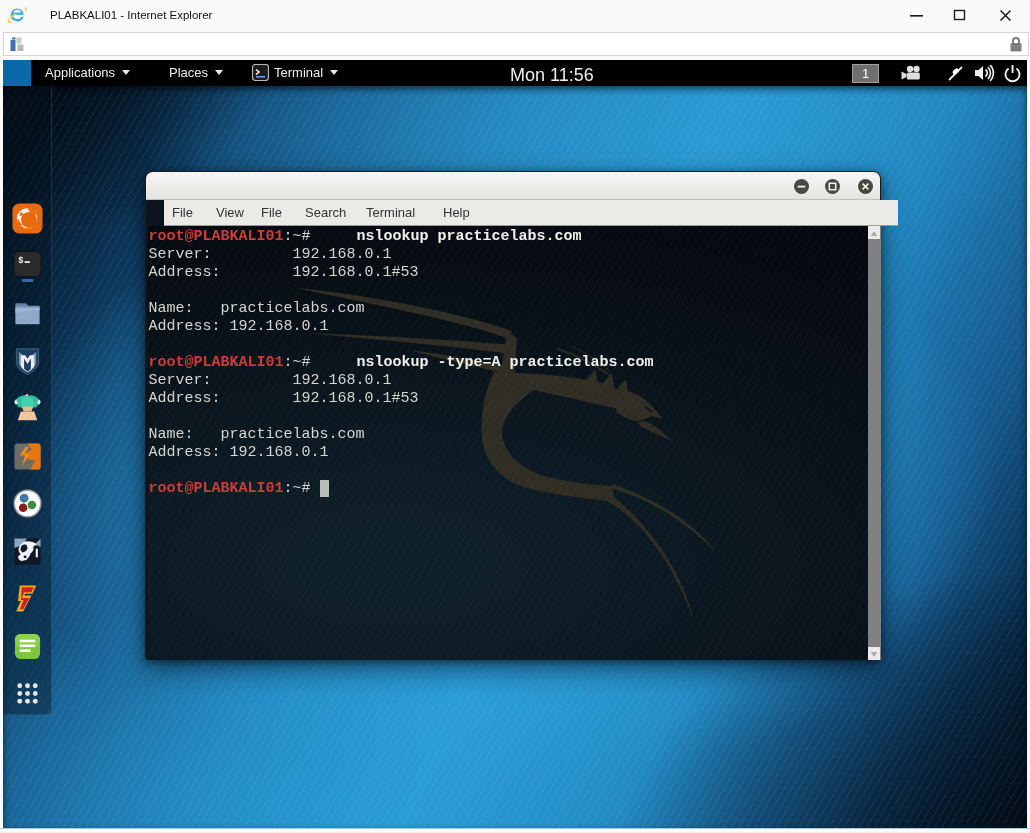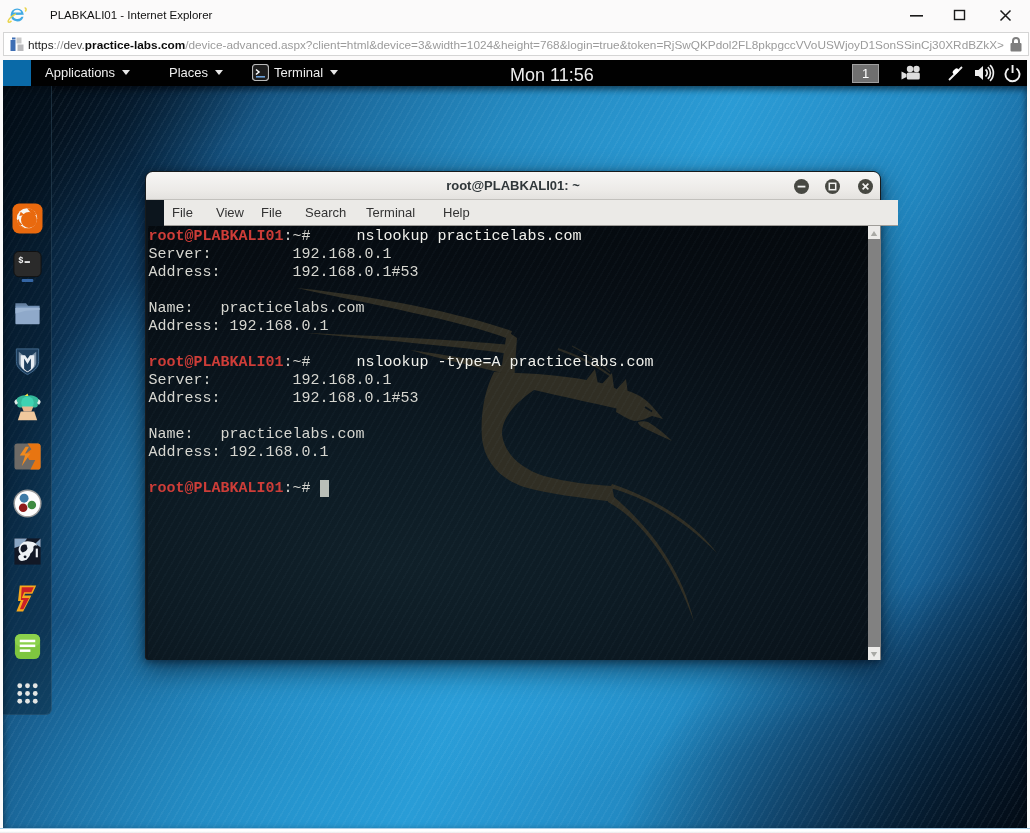--- a/index.html
+++ b/index.html
@@ -42,21 +42,21 @@
 .cbtn{position:absolute;top:6.5px;width:15px;height:15px;border-radius:50%;background:#474842;}
 #tmenu{position:absolute;left:0;top:28px;width:100%;height:26px;background:#ebeae7;border-bottom:1px solid #9f9d99;box-sizing:border-box;font-size:13px;color:#333;margin-left:18px;}
 #tmenu span{position:absolute;top:5px;}
 #tcontent{position:absolute;left:1.5px;top:54px;width:733px;height:433.5px;overflow:hidden;
 background:
  radial-gradient(125% 95% at 33% 78%, #102029 0%, #0d1b24 25%, #0a141c 48%, #070d13 72%, #04080c 100%),
  #081018;}
 #tstripes{position:absolute;left:0;top:0;width:733px;height:433.5px;
  background:repeating-linear-gradient(120deg, rgba(170,215,245,.025) 0 1.5px, rgba(0,0,0,0) 1.5px 6.5px);}
 #ttext{position:absolute;left:1px;top:2px;margin:0;padding-left:0;font-family:"Liberation Mono",monospace;font-size:15px;line-height:18px;color:#d6d6d0;white-space:pre;}
-#ttext b{font-weight:normal;color:#f1f1ec;padding-left:37px;}
+#ttext b{font-weight:bold;color:#f1f1ec;padding-left:37px;}
 #ttext .rp{color:#cd3d38;font-weight:bold;text-align:center;}
 #scroll{position:absolute;right:0;top:0;width:13px;height:433.5px;background:#818181;}
 .sbtn{position:absolute;left:0.5px;width:12px;height:13px;background:#ecebe9;}
 </style></head>
 <body>
 <div id="titlebar">
   <svg width="20" height="20" style="position:absolute;left:7px;top:5px" viewBox="0 0 20 20">
     <path d="M10.2 3.4 a6.6 6.6 0 0 1 6.6 6.3 l-10.9 0.2 a4.6 4.6 0 0 0 8.6 1.8 l2 0 a6.6 6.6 0 0 1 -12.9 -1.7 a6.6 6.6 0 0 1 6.6 -6.6 z M6.2 7.6 l8 -0.1 a4.2 4.2 0 0 0 -8 0.1 z" fill="#41aae4"></path>
     <path d="M17.6 3.1 c1.6 -0.3 2.1 1.5 0.6 3.4 M4.5 15.9 c-2.2 2.1 -4.1 1.9 -3 -0.6 c0.9 -2 3.8 -4.6 7.5 -6.4" fill="none" stroke="#e9d44c" stroke-width="1.5"></path>
   </svg>
@@ -68,21 +68,20 @@
   </svg>
 </div>
 <div id="addr-row">
     <div id="addr-box">
   <svg width="16" height="16" style="position:absolute;left:5px;top:3px" viewBox="0 0 16 16">
     <rect x="1.5" y="4" width="5" height="11" fill="#3e6eb4"></rect>
     <rect x="7.5" y="1.5" width="5" height="6" fill="#c9c9c9"></rect>
     <rect x="8.5" y="8.5" width="6" height="6.5" fill="#b9b9bc"></rect>
     <rect x="3" y="1.5" width="3.5" height="2" fill="#3e6eb4"></rect>
   </svg>
-  <div id="url"><span style="color:#1c1c1c">https</span><span>://</span><span style="color:#4a4a4a">dev.</span><span style="color:#0c0c0c;font-weight:bold">practice-labs.com</span>/device-advanced.aspx?client=html&amp;device=3&amp;width=1024&amp;height=768&amp;login=true&amp;token=RjSwQKPdol2FL8pkpgccVVoUSWjoyD1SonSSinCj30XRdBZkX&gt;</div>
   <svg width="16" height="17" style="position:absolute;right:4px;top:3px" viewBox="0 0 16 17">
     <rect x="2.5" y="7" width="11" height="8.5" rx="1" fill="#7e7e7e"></rect>
     <path d="M5 7 v-2 a3 3 0 0 1 6 0 v2" fill="none" stroke="#7e7e7e" stroke-width="2"></path>
   </svg>
 </div>
   </div>
 <div id="sideL"></div>
 <div id="sideR"></div>
 <div id="vp">
   <div id="wall"></div>
@@ -207,21 +206,20 @@
           <circle cx="16" cy="16" r="2.5"></circle>
           <circle cx="24" cy="16" r="2.5"></circle>
         <circle cx="8" cy="24" r="2.5"></circle>
           <circle cx="16" cy="24" r="2.5"></circle>
           <circle cx="24" cy="24" r="2.5"></circle>
       </g>
     </svg>
   </div>
   <div id="term">
     <div id="ttitle">
-        <div class="txt">root@PLABKALI01: ~</div>
       <div class="cbtn" style="left:647.5px"><svg width="15" height="15" viewBox="0 0 15 15">
             <rect x="3.6" y="6.7" width="7.8" height="1.8" fill="#f2f2f0"></rect>
           </svg></div>
       <div class="cbtn" style="left:679px"><svg width="15" height="15" viewBox="0 0 15 15">
             <rect x="4.3" y="4.3" width="6.4" height="6.4" fill="none" stroke="#f2f2f0" stroke-width="1.5"></rect>
           </svg></div>
       <div class="cbtn" style="left:711.5px"><svg width="15" height="15" viewBox="0 0 15 15">
             <path d="M4.6 4.6 l5.8 5.8 m0 -5.8 l-5.8 5.8" stroke="#f2f2f0" stroke-width="1.6"></path>
           </svg></div>
     </div>

